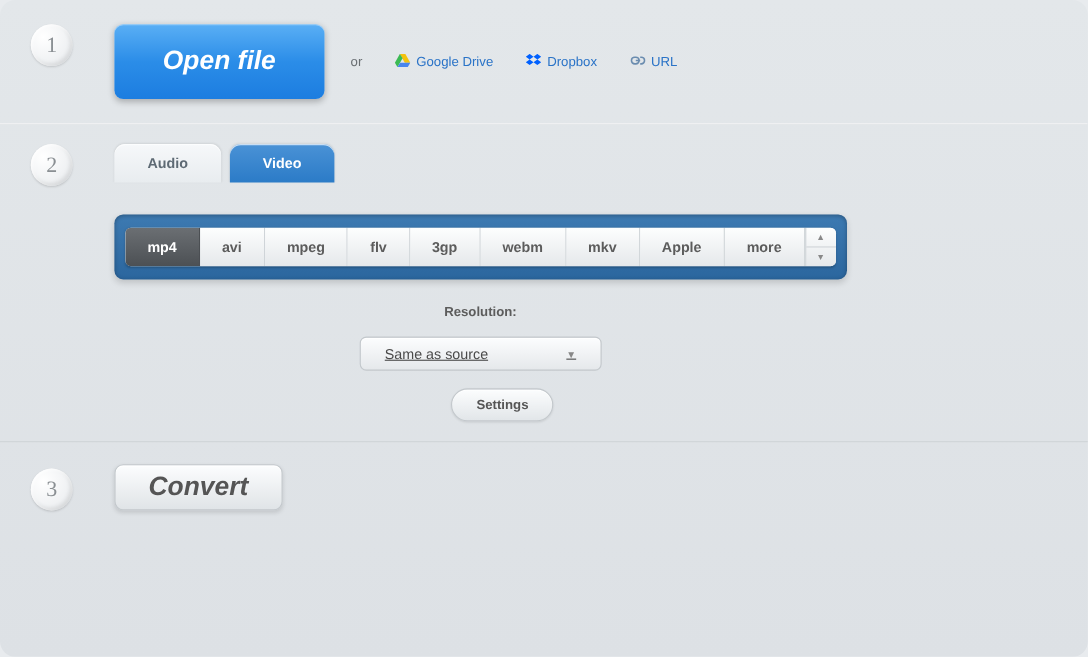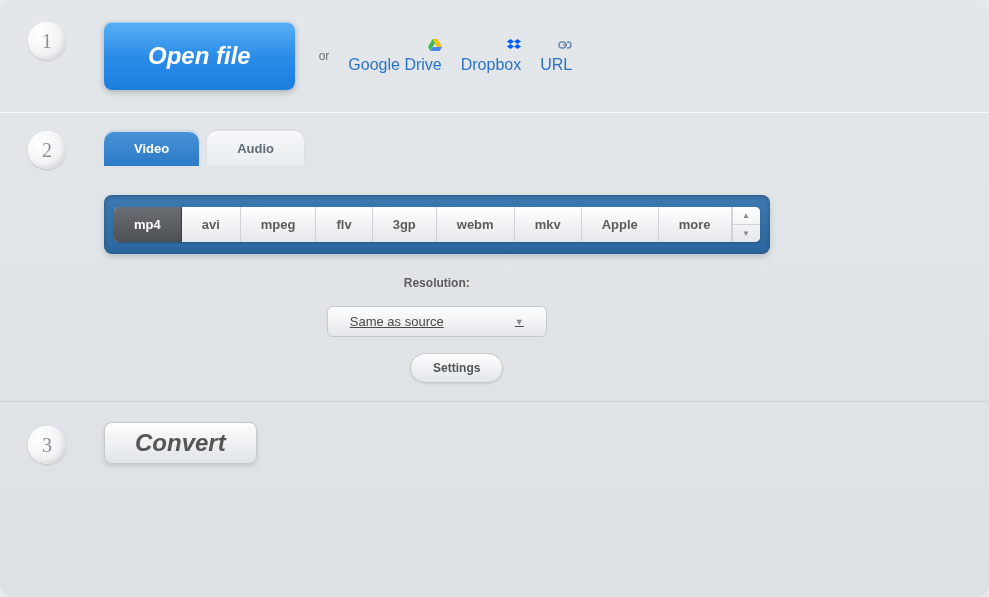--- a/index.html
+++ b/index.html
@@ -5,22 +5,22 @@
 * { margin:0; padding:0; box-sizing:border-box; font-family:Arial,Helvetica,sans-serif; }
 body { background:#e8ebee; }
 .app { width:989px; height:597px; background:linear-gradient(#e3e7ea,#dde1e5); border-radius:14px; padding:0; position:relative; overflow:hidden; }
 .step { display:flex; align-items:flex-start; padding:20px 28px; }
 .step1 { padding-top:22px; padding-bottom:22px; }
 .step2 { flex:1; padding-top:18px; padding-bottom:18px; flex-direction:column; }
 .step3 { padding-top:20px; padding-bottom:28px; border-top:1px solid #d0d4d8; }
 .divider { height:1px; background:#cfd4d8; border-bottom:1px solid #f5f7f8; }
 .step-num { width:38px; height:38px; border-radius:50%; background:radial-gradient(circle at 30% 30%, #ffffff, #e6e9ec); box-shadow:inset 1px 1px 3px #fff, inset -2px -2px 4px rgba(0,0,0,.1),0 1px 2px rgba(0,0,0,.15); display:flex; align-items:center; justify-content:center; font-size:20px; color:#8a8f93; font-family:Georgia,serif; margin-right:38px; flex-shrink:0; }
 .open-btn { background:linear-gradient(#5aaff5,#2b8de8 50%,#1c7de0); color:#fff; font-size:24px; font-weight:bold; font-style:italic; border:none; border-radius:8px; padding:20px 44px; box-shadow:inset 0 1px 0 rgba(255,255,255,.4),0 2px 6px rgba(0,0,0,.25); cursor:pointer; }
-.sources { display:flex; align-items:center; gap:19px; margin-left:24px; font-size:12px; color:#6a6f73; }
-.src-link { display:flex; align-items:flex-end; gap:5px; color:#2a73c7; cursor:pointer; font-size:16px;flex-direction:column; }
+.sources { display:flex; align-items:center; gap:30px; margin-left:24px; font-size:12px; color:#6a6f73; }
+.src-link { display:flex; align-items:flex-start; gap:5px; color:#2a73c7; cursor:pointer; font-size:12px; }
 .src-link .ico { display:inline-flex; }
 .step1-row { display:flex; align-items:center; }
 .tabs { display:flex; gap:8px; margin-bottom:0; }
 .tab { background:linear-gradient(#f6f8fa,#e8ecef); color:#5e6a74; font-size:13px; font-weight:bold; padding:10px 30px 10px; border-radius:10px 10px 0 0; box-shadow:inset 0 1px 0 rgba(255,255,255,.7),0 -1px 2px rgba(0,0,0,.08); cursor:pointer; }
 .tab.active { background:linear-gradient(#4a92d6,#2b7bc7); color:#fff; }
 .format-bar { background:linear-gradient(#3d7ab2,#2b669e); border-radius:8px; padding:12px 10px; box-shadow:inset 0 1px 4px rgba(0,0,0,.3),0 3px 6px rgba(0,0,0,.15); display:flex; align-items:center;margin-top:29px; }
 .format-strip { flex:1; display:flex; background:#f0f2f4; border-radius:5px; overflow:hidden; box-shadow:0 1px 2px rgba(0,0,0,.2); }
 .fmt { flex:0 0 auto; border-right:1px solid #cfd4d8; padding:10px 20px; font-size:13px; font-weight:bold; color:#5c5c5c; text-align:center; cursor:pointer; background:linear-gradient(#fdfefe,#e5e8eb); }
 .fmt:last-of-type { border-right:none; flex:1; }
 .fmt.active { background:linear-gradient(#6b6f73,#4c5054); color:#fff; border-right:1px solid #3b3f43; }
@@ -74,22 +74,22 @@
   </div>
 </div>
 
 <div class="divider"></div>
 
 <div class="step step2">
   <div style="display:flex;align-items:flex-start;">
     <div class="step-num">2</div>
     <div>
       <div class="tabs">
+        <div class="tab">Audio</div>
         <div class="tab active">Video</div>
-        <div class="tab">Audio</div>
       </div>
       <div class="format-bar">
         <div class="format-strip">
           <div class="fmt active">mp4</div>
           <div class="fmt">avi</div>
           <div class="fmt">mpeg</div>
           <div class="fmt">flv</div>
           <div class="fmt">3gp</div>
           <div class="fmt">webm</div>
           <div class="fmt">mkv</div>

